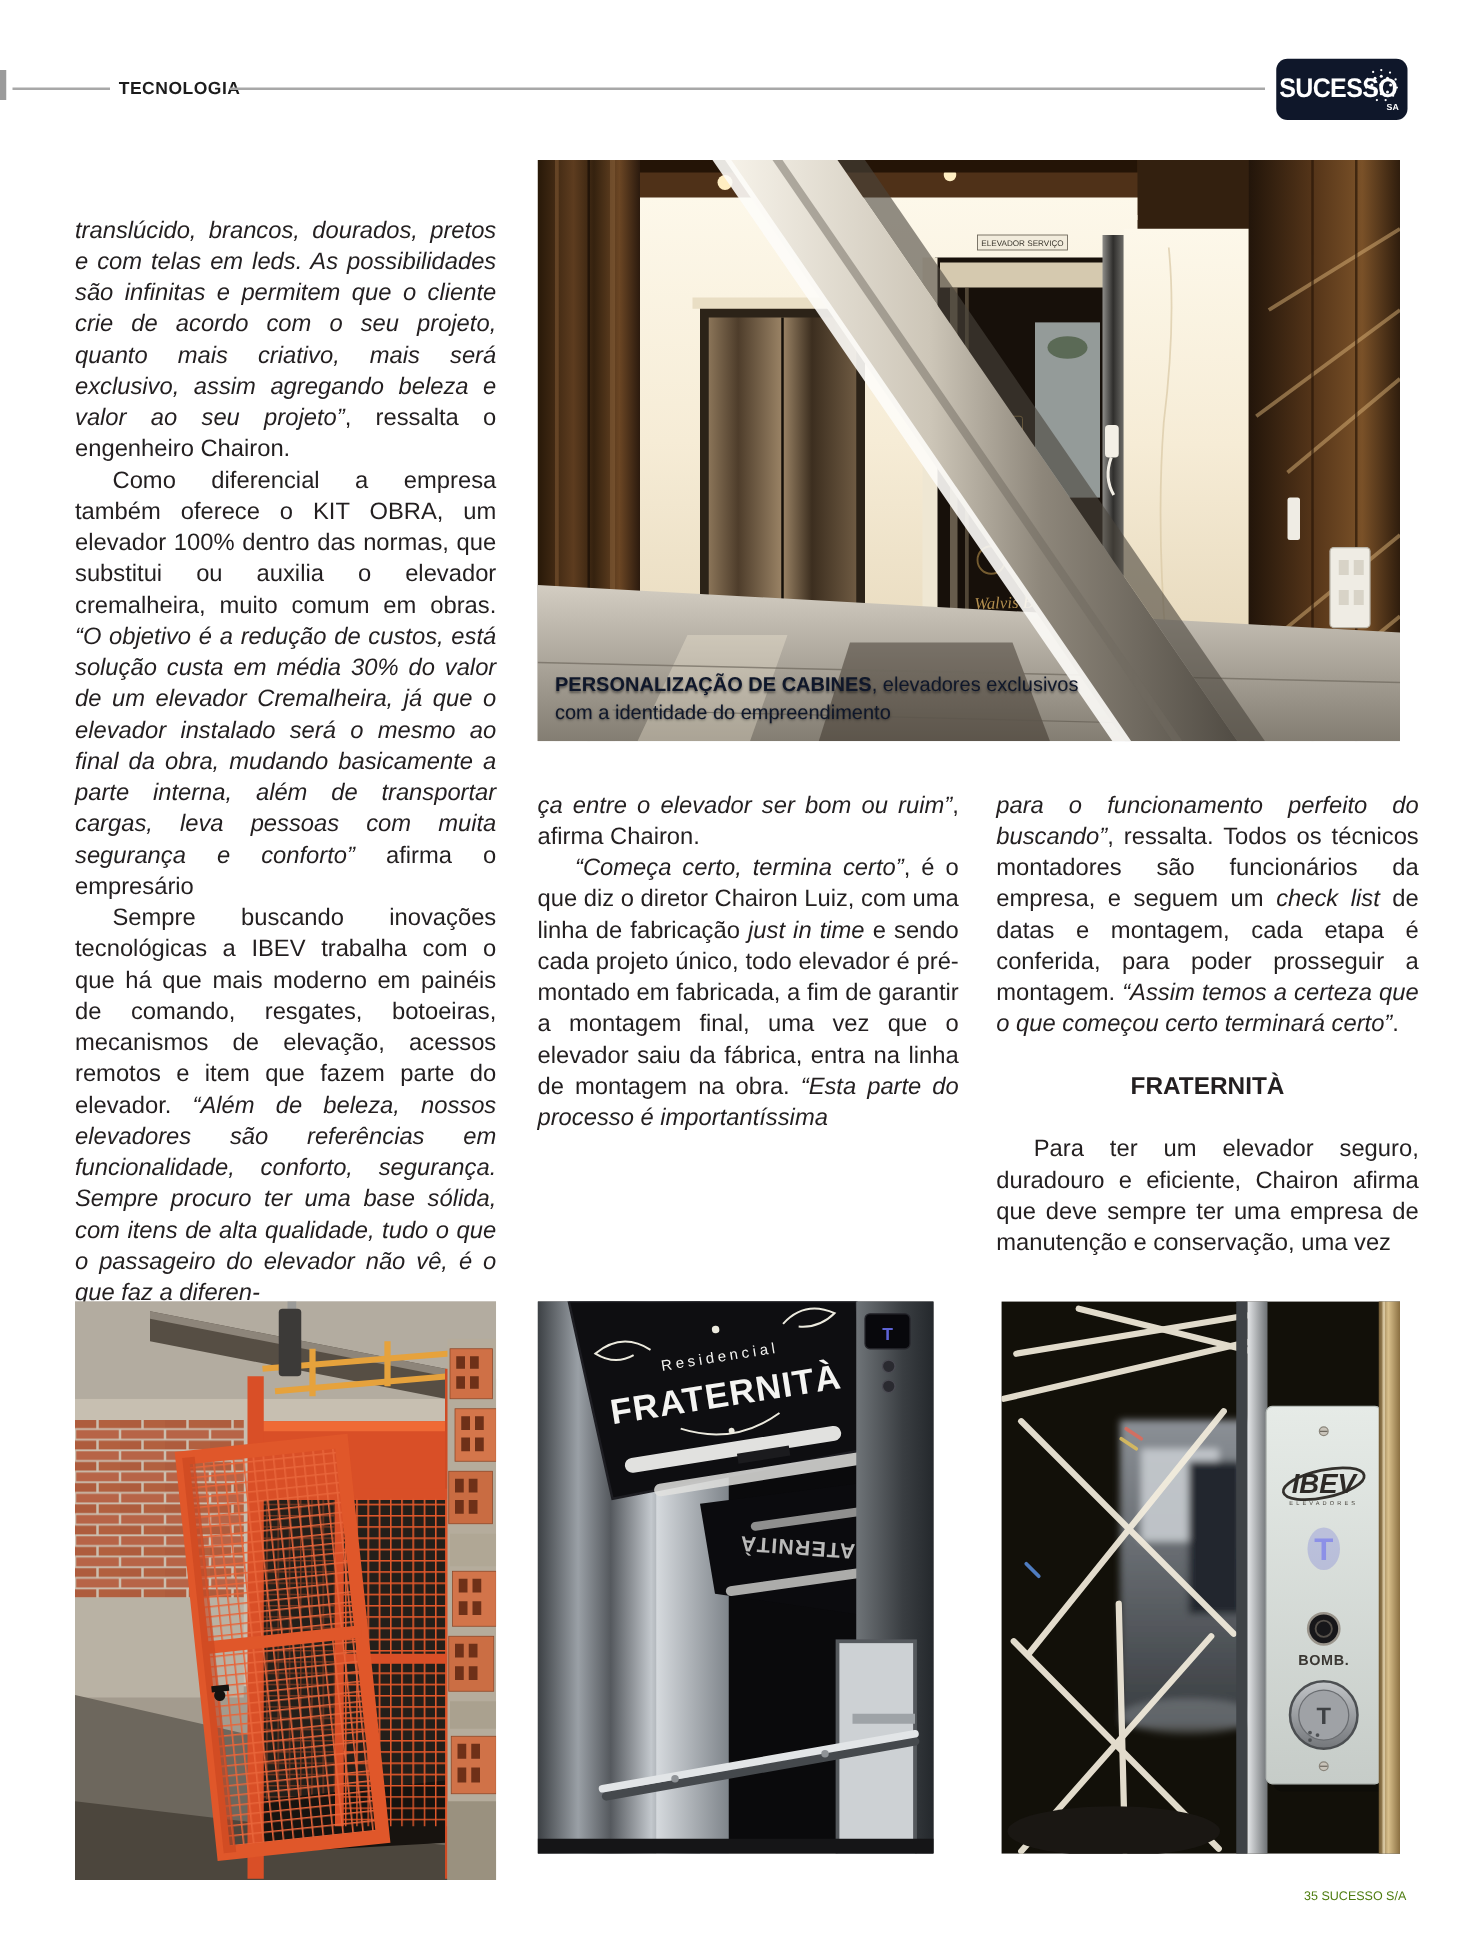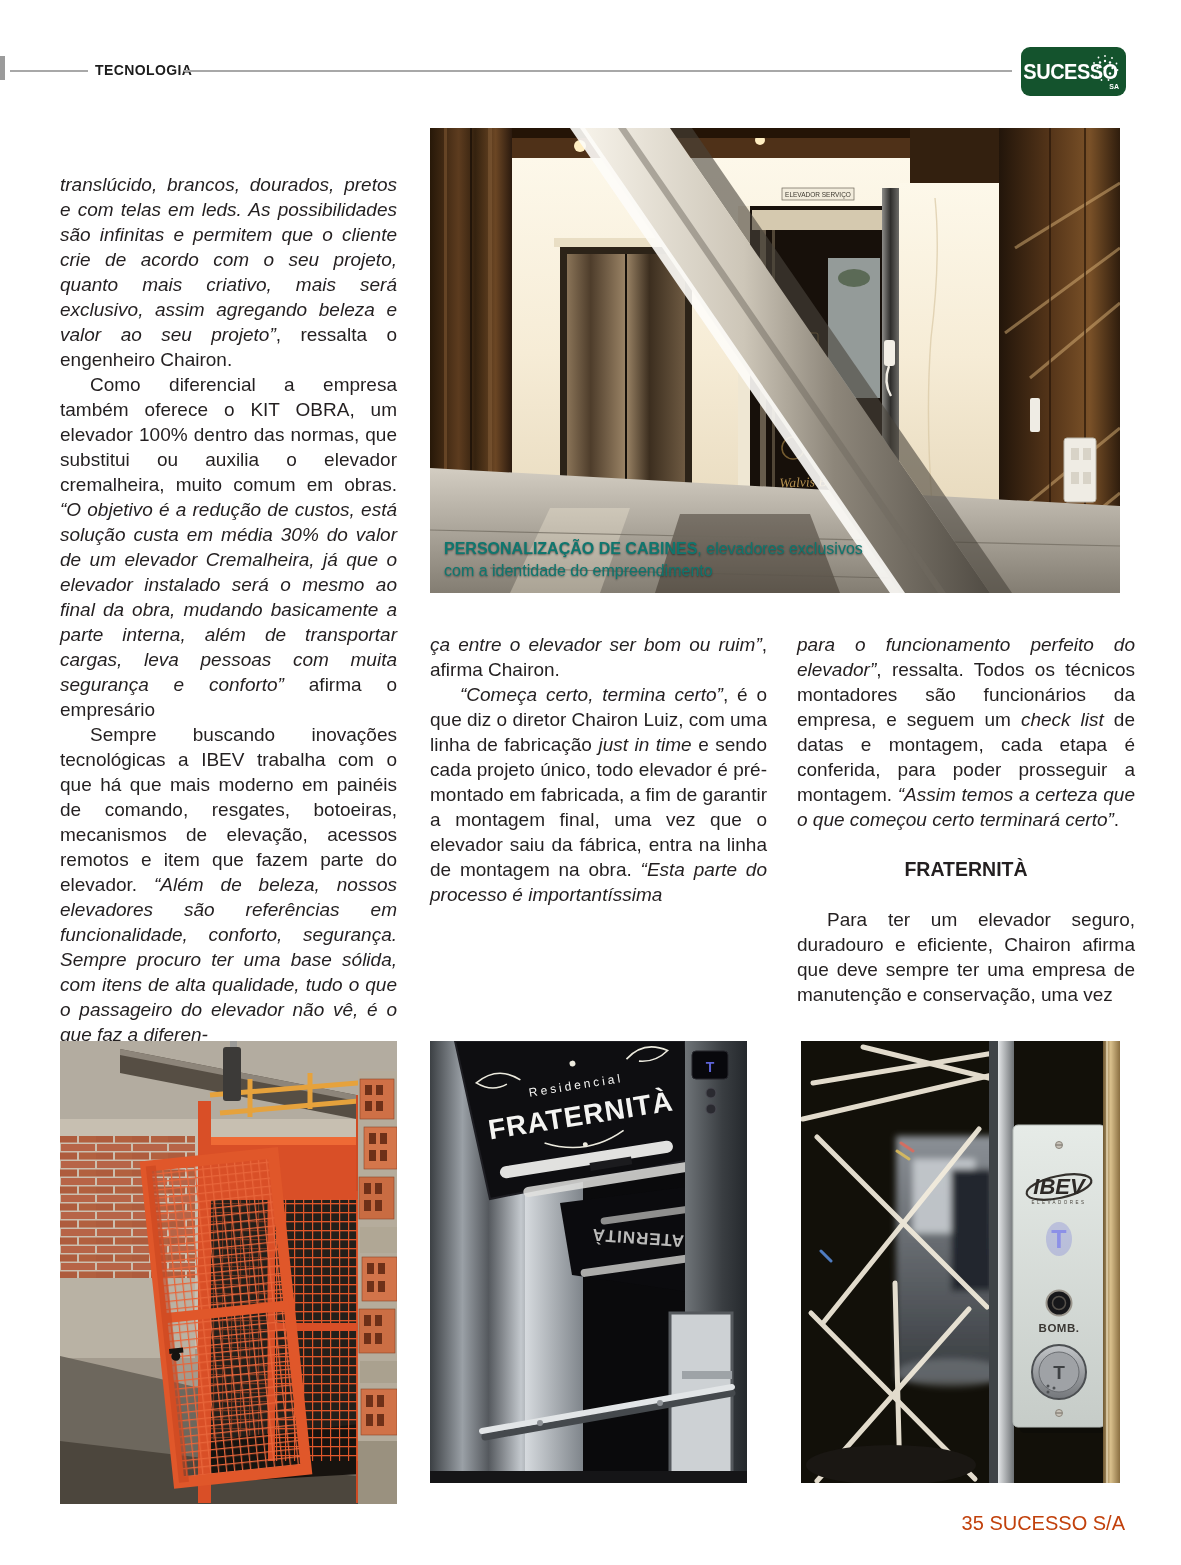--- a/index.html
+++ b/index.html
@@ -5,21 +5,21 @@
   html,body{margin:0;padding:0;background:#fff;}
   .page{position:relative;width:1181px;height:1565px;background:#ffffff;overflow:hidden;
         font-family:"Liberation Sans",sans-serif;color:#231f20;}
   
   .edge-tick{position:absolute;left:0;top:56px;width:5px;height:24px;background:#9b9b9b;}
   .rule{position:absolute;top:70px;height:2px;background:#a8a8a8;}
   .rule-left{left:10px;width:78px;}
   .rule-right{left:184px;width:828px;}
   .section-label{position:absolute;left:95px;top:62px;font-size:14px;font-weight:bold;
                  letter-spacing:.4px;color:#1c1c1c;}
-  .logo{position:absolute;left:1021px;top:47px;width:105px;height:49px;background:#14532d;
+  .logo{position:absolute;left:1021px;top:47px;width:105px;height:49px;background:#0f172a;
         border-radius:9px;display:flex;align-items:center;justify-content:center;}
   .logo-text{color:#fff;font-weight:bold;font-size:20px;letter-spacing:-.5px;
              transform:scaleY(1.08);margin-right:6px;}
   .logo-burst{position:absolute;right:6px;top:6px;}
   .logo-sa{position:absolute;right:7px;bottom:6px;color:#fff;font-size:7px;font-weight:bold;}
   
   .col{position:absolute;text-align:justify;font-size:19px;line-height:25px;}
   .col p{margin:0;}
   .col p.indent{text-indent:30px;}
   .col em{font-style:italic;margin-top:28px;}
@@ -27,27 +27,27 @@
   .col-mid{left:430px;top:632px;width:337px;}
   .col-right{left:797px;top:632px;width:338px;}
   .col h3{font-size:19.5px;line-height:25px;text-align:center;margin:25px 0;font-weight:bold;}
   
   figure{margin:0;position:absolute;overflow:hidden;}
   .fig-lobby{left:430px;top:128px;width:690px;height:465px;}
   .fig-kit{left:60px;top:1041px;width:337px;height:463px;}
   .fig-cabin{left:430px;top:1041px;width:317px;height:442px;}
   .fig-panel{left:801px;top:1041px;width:319px;height:546px;}
   figure svg{position:absolute;left:0;top:0;}
-  .cap{position:absolute;color:#0f766e;font-size:16px;line-height:22px;
+  .cap{position:absolute;color:#0f172a;font-size:16px;line-height:22px;
        text-shadow:0 1px 2px rgba(0,0,0,.45);}
   .cap strong{font-weight:bold;}
   .cap-lobby{left:14px;top:410px;width:440px;}
   .cap-kit{left:18px;top:352px;width:215px;line-height:23px;font-size:16.5px;}
   
-  .footer{position:absolute;right:56px;top:1512px;font-size:20px;color:#c2410c;text-align:center;}
+  .footer{position:absolute;right:56px;top:1512px;font-size:10px;color:#4d7c0f;text-align:center;}
   .svg-text{font-family:"Liberation Sans",sans-serif;}
   .serif-it{font-family:"Liberation Serif",serif;font-style:italic;}
 </style>
 </head>
 <body>
 
 <div class="page">
 
   <header>
     <div class="edge-tick"></div>
@@ -229,21 +229,21 @@
       <strong>PERSONALIZAÇÃO DE CABINES</strong><span>, elevadores exclusivos com a identidade do empreendimento</span>
     </figcaption>
   </figure>
 
   <div class="col col-mid">
     <p><em>ça entre o elevador ser bom ou ruim”</em><span>, afirma Chairon.</span></p>
     <p class="indent"><em>“Começa certo, termina certo”</em><span>, é o que diz o diretor Chairon Luiz, com uma linha de fabricação </span><em>just in time</em><span> e sendo cada projeto único, todo elevador é pré-montado em fabricada, a fim de garantir a montagem final, uma vez que o elevador saiu da fábrica, entra na linha de montagem na obra. </span><em>“Esta parte do processo é importantíssima</em></p>
   </div>
 
   <div class="col col-right">
-    <p><em>para o funcionamento perfeito do elevador”</em><span>, ressalta. Todos os técnicos montadores são funcionários da empresa, e seguem um </span><em>check list</em><span> de datas e montagem, cada etapa é conferida, para poder prosseguir a montagem. </span><em>“Assim temos a certeza que o que começou certo terminará certo”</em><span>.</span></p>
+    <p><em>para o funcionamento perfeito do buscando”</em><span>, ressalta. Todos os técnicos montadores são funcionários da empresa, e seguem um </span><em>check list</em><span> de datas e montagem, cada etapa é conferida, para poder prosseguir a montagem. </span><em>“Assim temos a certeza que o que começou certo terminará certo”</em><span>.</span></p>
     <h3>FRATERNITÀ</h3>
     <p class="indent"><span>Para ter um elevador seguro, duradouro e eficiente, Chairon afirma que deve sempre ter uma empresa de manutenção e conservação, uma vez</span></p>
   </div>
 
   <figure class="fig-kit">
     <svg width="337" height="463" viewBox="0 0 337 463">
       <defs>
         <pattern id="brick" width="36" height="17" patternUnits="userSpaceOnUse">
           <rect width="36" height="17" fill="#d7cec0"></rect>
           <rect x="1" y="1" width="34" height="7" fill="#c0684a"></rect>

